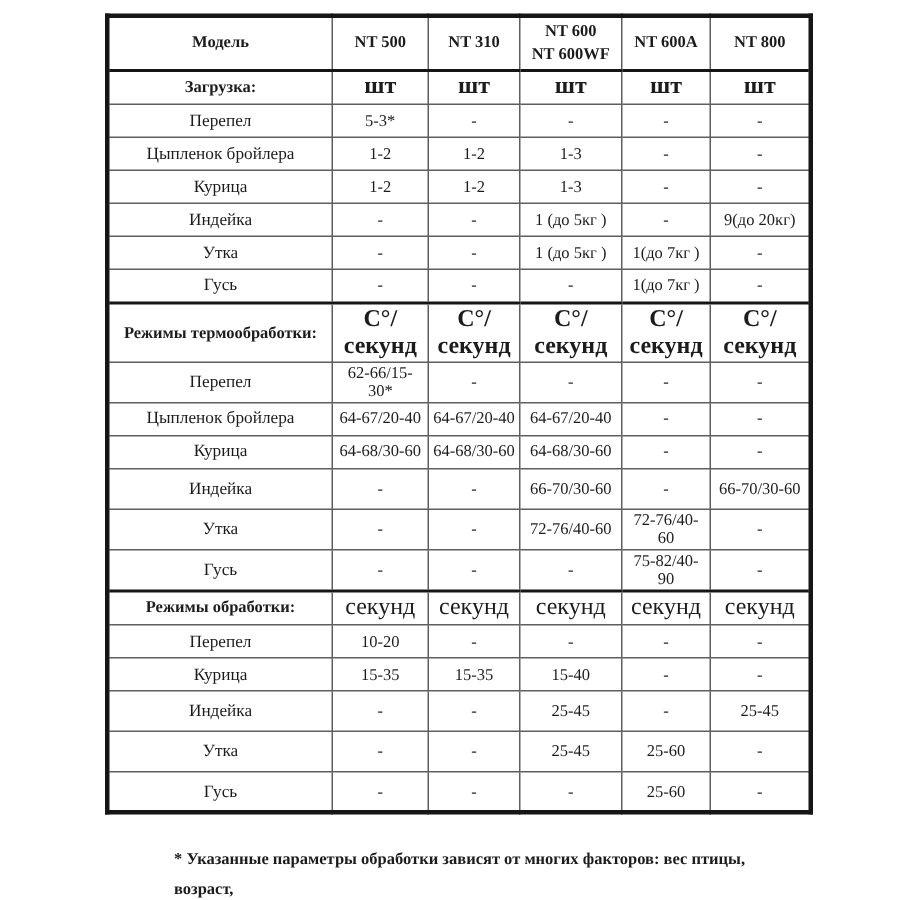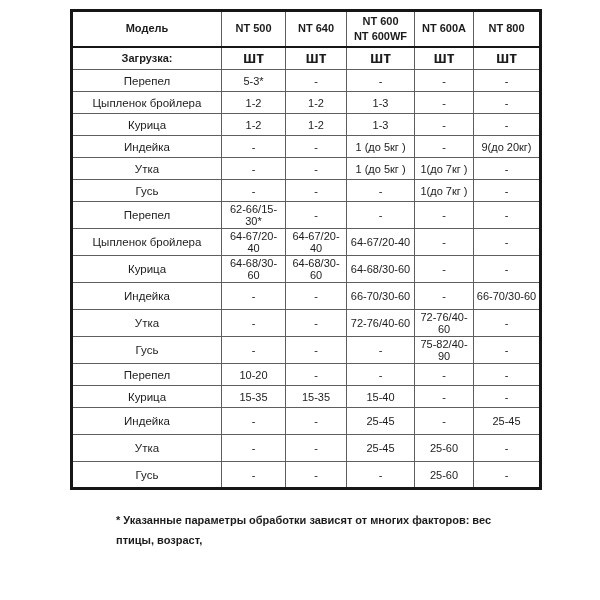--- a/index.html
+++ b/index.html
@@ -7,20 +7,21 @@
     width: 600px; height: 600px;
     background: #ffffff;
     font-family: "Liberation Sans", sans-serif;
     color: #1c1c1c;
   }
   .page {
     position: relative;
     width: 600px; height: 600px;
     padding-top: 9px;
     overflow: hidden;
+    font-family: Liberation Serif, serif;
   }
   table.spec-table {
     border-collapse: collapse;
     table-layout: fixed;
     margin-left: 70px;
     width: 469px;
     border: 3px solid #161616;
   }
   th, td {
     border: 1px solid #5e5e5e;
@@ -67,21 +68,21 @@
       <col style="width:64px">
       <col style="width:61px">
       <col style="width:68px">
       <col style="width:59px">
       <col style="width:67px">
     </colgroup>
     <thead>
         <tr>
           <th class="col-label">Модель</th>
           <th>NT 500</th>
-          <th>NT 640</th>
+          <th>NT 310</th>
           <th>NT 600
 NT 600WF</th>
           <th>NT 600A</th>
           <th>NT 800</th>
         </tr>
       </thead>
     <tbody>
         <tr class="section-row">
           <td class="col-label section-label">Загрузка:</td>
           <td class="unit-cell">шт</td>
@@ -131,20 +132,28 @@
           <td class="value-cell">-</td>
         </tr>
         <tr class="data-row">
           <td class="col-label row-label">Гусь</td>
           <td class="value-cell">-</td>
           <td class="value-cell">-</td>
           <td class="value-cell">-</td>
           <td class="value-cell">1(до 7кг )</td>
           <td class="value-cell">-</td>
         </tr>
+        <tr class="section-row">
+          <td class="col-label section-label">Режимы термообработки:</td>
+          <td class="unit-cell">С°/секунд</td>
+          <td class="unit-cell">С°/секунд</td>
+          <td class="unit-cell">С°/секунд</td>
+          <td class="unit-cell">С°/секунд</td>
+          <td class="unit-cell">С°/секунд</td>
+        </tr>
         <tr class="data-row">
           <td class="col-label row-label">Перепел</td>
           <td class="value-cell">62-66/15-30*</td>
           <td class="value-cell">-</td>
           <td class="value-cell">-</td>
           <td class="value-cell">-</td>
           <td class="value-cell">-</td>
         </tr>
         <tr class="data-row">
           <td class="col-label row-label">Цыпленок бройлера</td>
@@ -178,20 +187,28 @@
           <td class="value-cell">72-76/40-60</td>
           <td class="value-cell">-</td>
         </tr>
         <tr class="data-row tall">
           <td class="col-label row-label">Гусь</td>
           <td class="value-cell">-</td>
           <td class="value-cell">-</td>
           <td class="value-cell">-</td>
           <td class="value-cell">75-82/40-90</td>
           <td class="value-cell">-</td>
+        </tr>
+        <tr class="section-row units-regular">
+          <td class="col-label section-label">Режимы обработки:</td>
+          <td class="unit-cell">секунд</td>
+          <td class="unit-cell">секунд</td>
+          <td class="unit-cell">секунд</td>
+          <td class="unit-cell">секунд</td>
+          <td class="unit-cell">секунд</td>
         </tr>
         <tr class="data-row">
           <td class="col-label row-label">Перепел</td>
           <td class="value-cell">10-20</td>
           <td class="value-cell">-</td>
           <td class="value-cell">-</td>
           <td class="value-cell">-</td>
           <td class="value-cell">-</td>
         </tr>
         <tr class="data-row">

